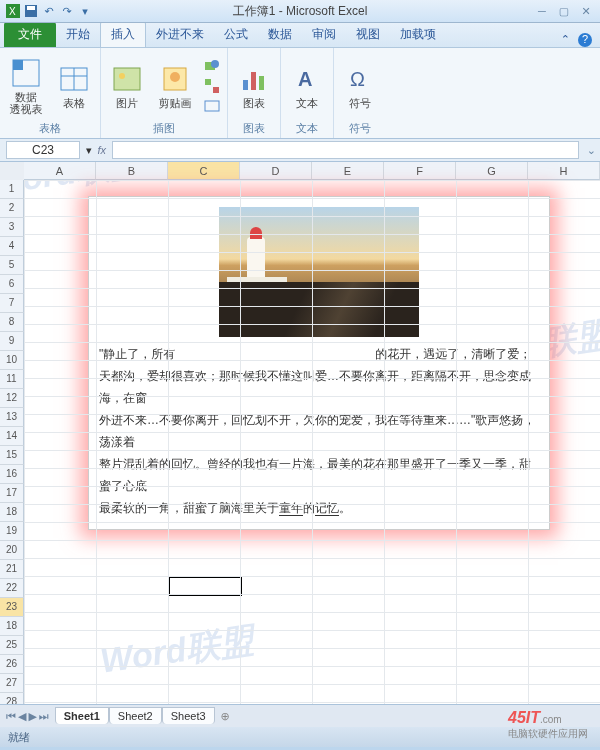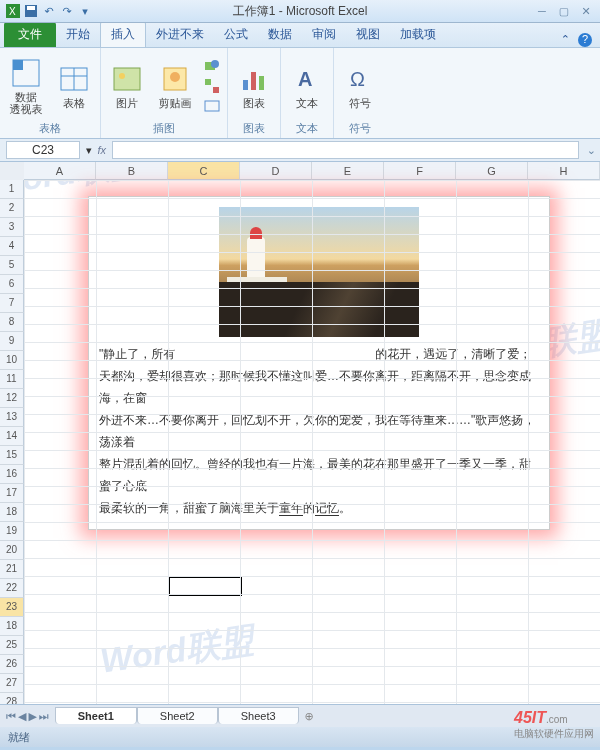--- a/index.html
+++ b/index.html
@@ -42,25 +42,25 @@
   .obj{position:absolute;top:16px;left:64px;width:440px;padding:10px;border:1px solid rgba(0,0,0,0.2);box-shadow:0 0 18px 8px rgba(255,100,100,0.55);background:#fff}
   .obj-img{width:200px;height:130px;margin:0 auto 6px;display:block;background:linear-gradient(to bottom,#b8d4e8 0%,#f3d9a0 40%,#cda060 45%,#4a3c30 100%);position:relative;overflow:hidden}
   .lighthouse{position:absolute;left:28px;top:30px;width:18px;height:40px;background:#faf7f0;border-radius:4px 4px 0 0}
   .lighthouse:before{content:"";position:absolute;top:-10px;left:3px;width:12px;height:12px;background:#d44;border-radius:50% 50% 0 0}
   .building{position:absolute;left:8px;bottom:18px;width:60px;height:42px;background:#f0ede2}
   .rocks{position:absolute;bottom:0;left:0;right:0;height:55px;background:linear-gradient(115deg,#2a231d 40%,#4f4233 60%,#2a231d 80%)}
   .obj-text{font-size:12px;color:#333;line-height:22px}
   .under{border-bottom:1px solid #333}
   .sheet-tabs{height:22px;background:#e0e8f2;display:flex;align-items:center;border-top:1px solid #aac3db;font-size:11px}
   .sheet-nav{display:flex;gap:2px;padding:0 6px;color:#6b84a0}
-  .sheet-tab{padding:2px 22px;border:1px solid #b8c5d4;border-bottom:none;background:#fafcfe;border-radius:0 0 4px 4px;margin-top:-1px}
+  .sheet-tab{padding:2px 8px;border:1px solid #b8c5d4;border-bottom:none;background:#fafcfe;border-radius:0 0 4px 4px;margin-top:-1px}
   .sheet-tab.active{background:#fff;font-weight:bold}
   .status{height:20px;background:linear-gradient(#d8e5f2,#c5d7e9);display:flex;align-items:center;padding:0 8px;font-size:11px;color:#4a6584;position:relative}
   .watermark{position:absolute;color:rgba(80,130,200,0.18);font-size:34px;font-weight:bold;font-style:italic;transform:rotate(-8deg);pointer-events:none}
-  .footer-logo{position:absolute;right:6px;bottom:6px;font-size:10px;color:#888}
+  .footer-logo{position:absolute;right:12px;bottom:6px;font-size:10px;color:#888}
   .footer-logo b{color:#e55;font-size:16px;font-style:italic}
   svg{display:block}
 </style>
 </head>
 <body>
 
 <div class="titlebar">
   <div class="qat">
     <span class="icon">
         <svg width="14" height="14">

